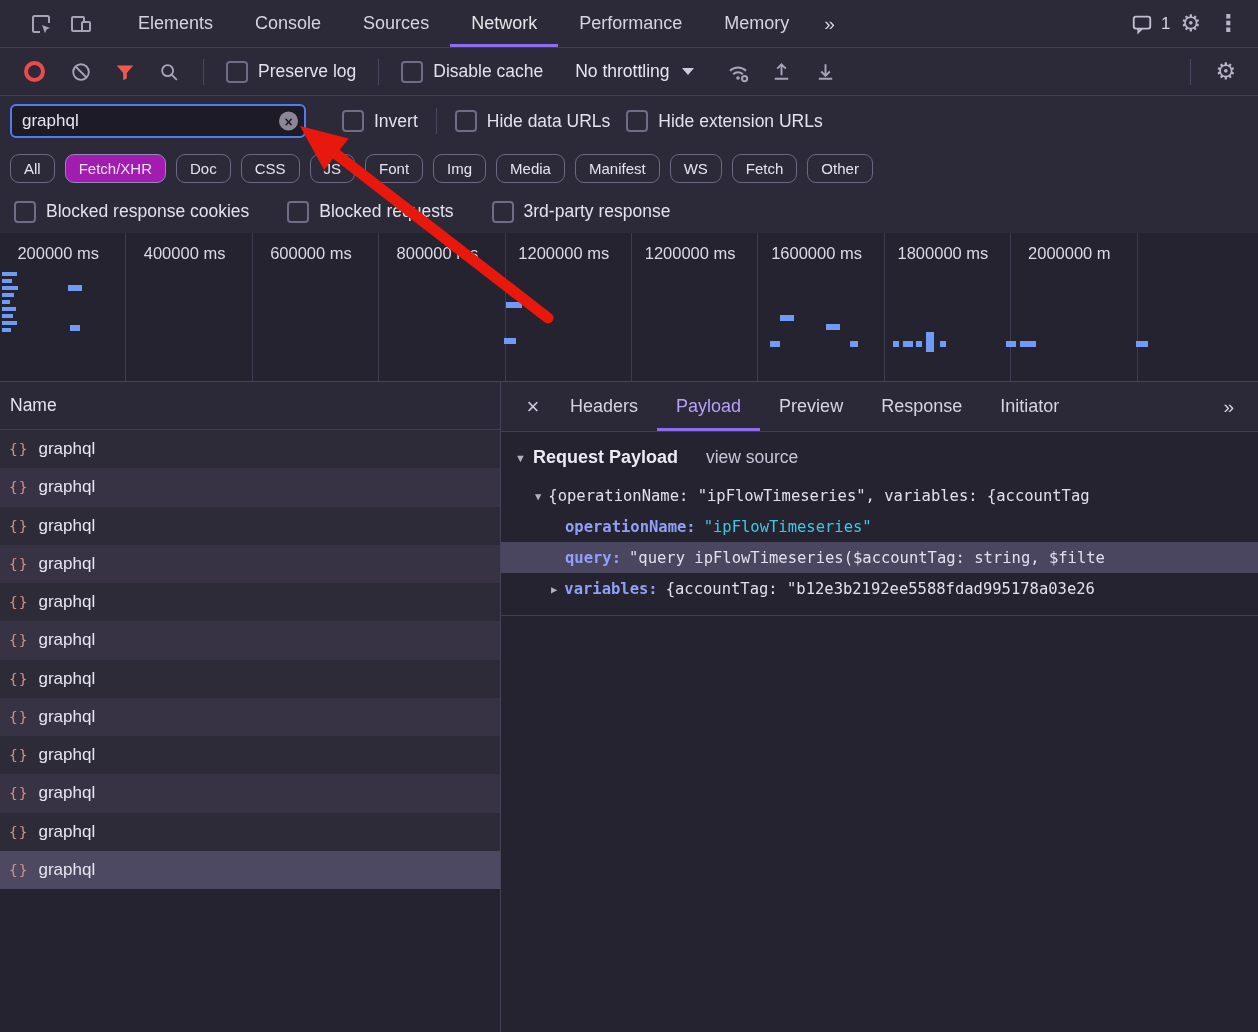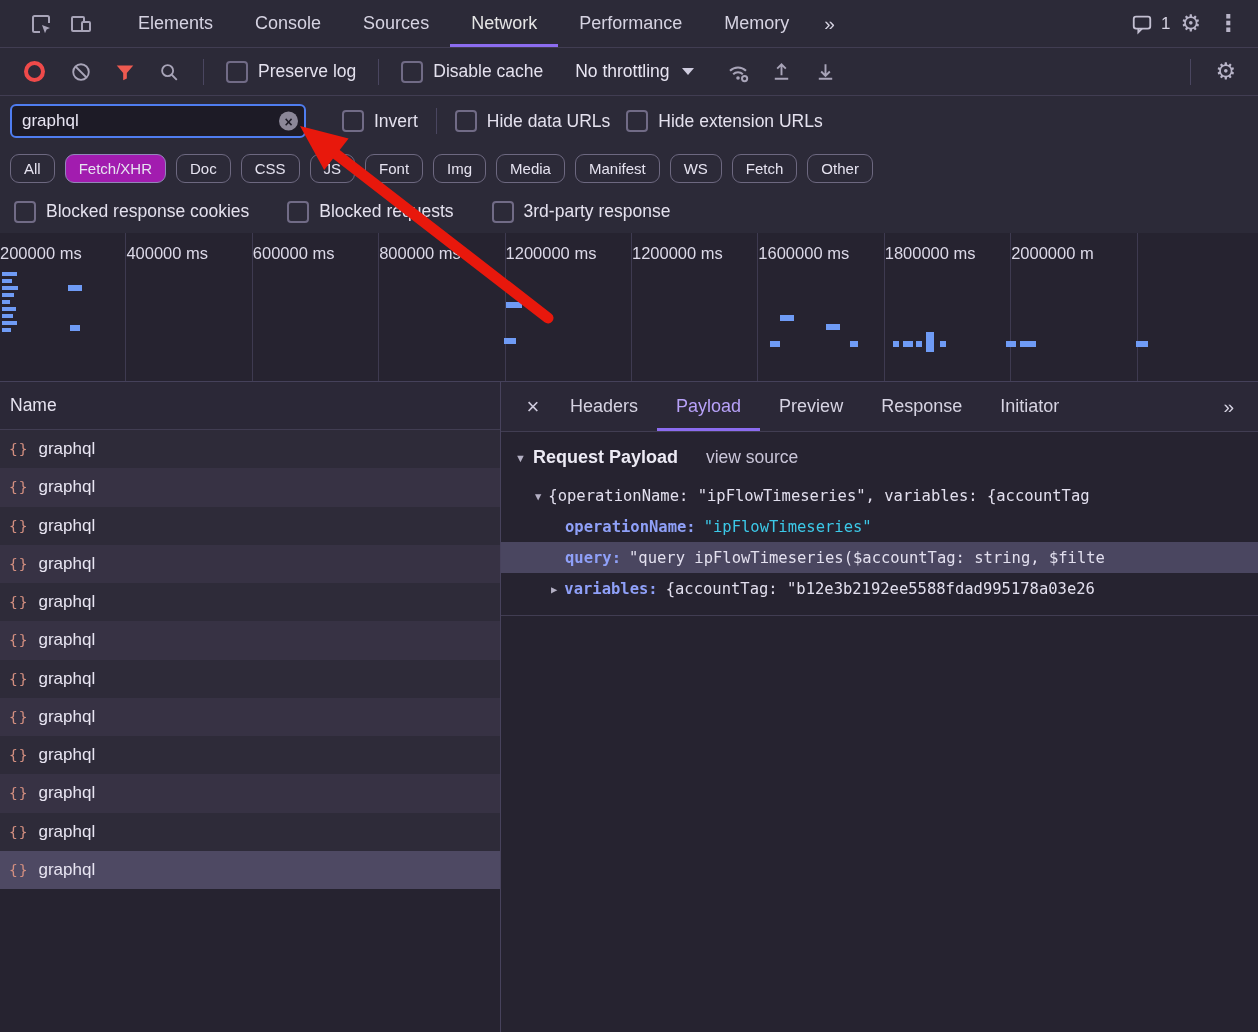--- a/index.html
+++ b/index.html
@@ -43,21 +43,21 @@
   .chip{background:transparent;border:1.5px solid #6d6880;border-radius:9px;color:#e6e3f0;font-size:15px;
     padding:5px 13px;font-family:inherit;cursor:default;}
   .chip.selected{background:#a21caf;border-color:#9287b8;}
 
   
   .options-row{height:43px;display:flex;align-items:center;padding-left:6px;background:#2c2a38;gap:22px;}
 
   
   .waterfall{position:relative;height:148px;background:#262330;border-bottom:1px solid #45415a;overflow:hidden;}
   .ticks{display:flex;height:100%;}
-  .tick{flex:0 0 126.4px;box-sizing:border-box;border-right:1px solid #3e3a50;text-align:left;
+  .tick{flex:0 0 126.4px;box-sizing:border-box;border-right:1px solid #3e3a50;text-align:center;
     padding:11px 9px 0 0;font-size:16.5px;color:#dcd9e8;white-space:nowrap;overflow:hidden;}
   .bars{position:absolute;inset:0;}
   .wbar{position:absolute;height:6px;background:#6f9bf5;}
 
   
   .split{display:flex;height:650px;}
   .left-pane{width:500px;flex:none;border-right:1px solid #47425c;display:flex;flex-direction:column;background:#262330;}
   .name-header{height:47px;flex:none;background:#2b2837;border-bottom:1px solid #413d52;display:flex;
     align-items:center;padding-left:10px;font-size:17.5px;color:#e6e3f0;}
   .req-rows{flex:1;overflow:hidden;}

